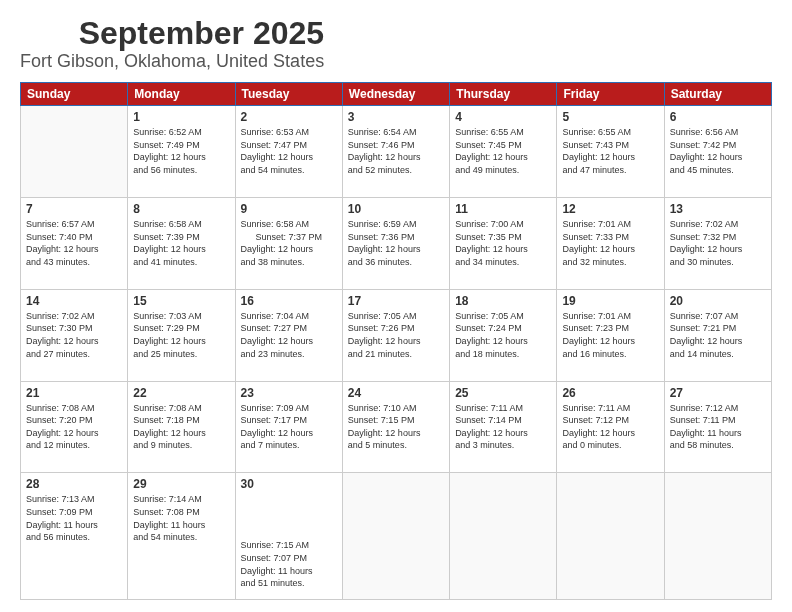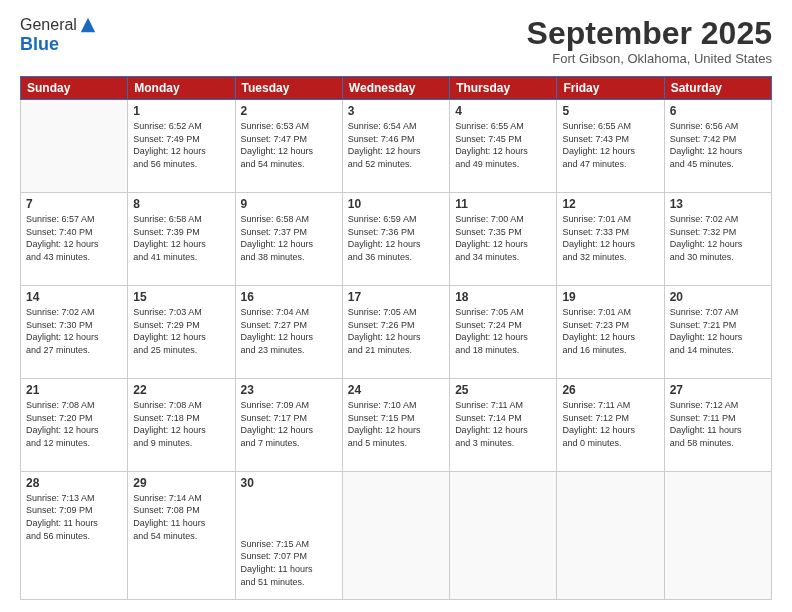--- a/index.html
+++ b/index.html
@@ -37,21 +37,21 @@
     .title-block {
       text-align: right;
     }
     .month-title {
       font-size: 32px;
       font-weight: bold;
       color: #333;
       line-height: 1.1;
     }
     .location {
-      font-size: 13px;
+      font-size: 18px;
       color: #555;
     }
     .calendar {
       flex: 1;
       border: 1px solid #ccc;
       border-collapse: collapse;
       width: 100%;
       table-layout: fixed;
     }
     .calendar th {
@@ -87,31 +87,20 @@
     }
     .last-row td {
       height: 80px;
     }
   </style>
 </head>
 <body>
 
 <div class="page">
   <div class="header">
-    <div class="logo">
-      <div>
-        <div style="display:flex;align-items:center;">
-          <span class="logo-general">General</span>
-          <svg class="logo-icon" viewBox="0 0 20 20">
-            <polygon points="10,2 18,18 2,18" fill="#1a6abf"></polygon>
-          </svg>
-        </div>
-        <div class="logo-blue" style="font-size:18px;font-weight:bold;">Blue</div>
-      </div>
-    </div>
     <div class="title-block">
       <div class="month-title">September 2025</div>
       <div class="location">Fort Gibson, Oklahoma, United States</div>
     </div>
   </div>
 
   <table class="calendar">
     <thead>
       <tr>
       <th>Sunday</th>
@@ -197,21 +186,21 @@
               <span style="display: block;">Sunrise: 6:58 AM</span>
               <span style="display: block;">Sunset: 7:39 PM</span>
               <span style="display: block;">Daylight: 12 hours</span>
               <span style="display: block;">and 41 minutes.</span>
             </div>
           </td>
           <td>
             <span class="day-number">9</span>
             <div class="cell-text">
               <span style="display: block;">Sunrise: 6:58 AM</span>
-              <span style="display: block;">Sunset: 7:37 PM</span>
+              <span style="display: block; text-align: center;">Sunset: 7:37 PM</span>
               <span style="display: block;">Daylight: 12 hours</span>
               <span style="display: block;">and 38 minutes.</span>
             </div>
           </td>
           <td>
             <span class="day-number">10</span>
             <div class="cell-text">
               <span style="display: block;">Sunrise: 6:59 AM</span>
               <span style="display: block;">Sunset: 7:36 PM</span>
               <span style="display: block;">Daylight: 12 hours</span>

